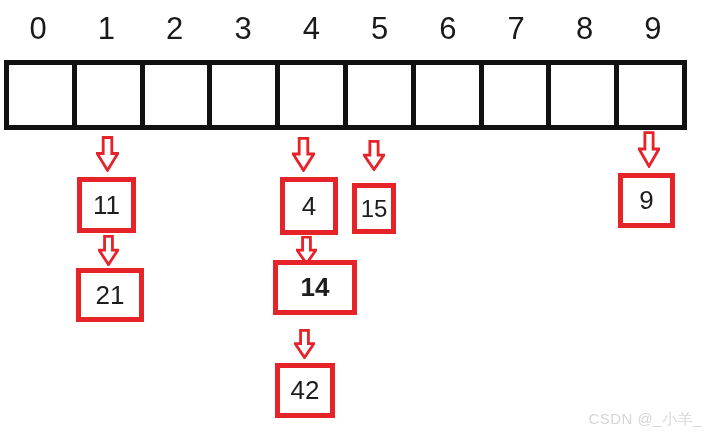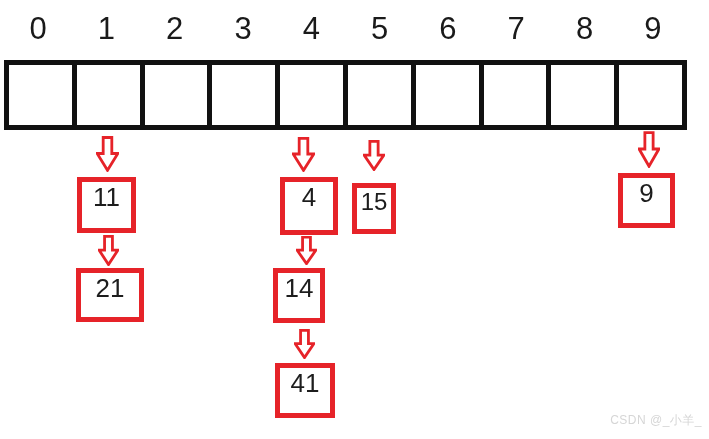--- a/index.html
+++ b/index.html
@@ -45,31 +45,31 @@
     border-right: 5px solid var(--line, #111111);
   }
   .bucket-cell:last-child { border-right: none; }
   
   .node-box {
     position: absolute;
     box-sizing: border-box;
     border: 5px solid var(--red, #e62329);
     background: #ffffff;
     display: flex;
-    align-items: flex-start;
+    align-items: center;
     justify-content: center;
     font-size: 26px;
     color: #1d1d1d;
   }
   .arrow { position: absolute; }
   .arrow svg { display: block; width: 100%; height: 100%; }
   .watermark {
     position: absolute;
     right: 7px; bottom: 10px;
-    font-size: 12px;
+    font-size: 15px;
     letter-spacing: 0.5px;
     color: var(--wm, #d6d6d6);
     user-select: none;
     margin-left: 18px;
   }
 </style>
 </head>
 <body>
 
 <div class="canvas" style="--red: #e62329; --line: #111111; --text: #1a1a1a; --wm: #d6d6d6; --bg: #ffffff;">
@@ -123,30 +123,30 @@
       </svg>
   </div>
   <div class="node-box" style="left:280px; top:177px; width:58px; height:58px;">
     <span>4</span>
   </div>
   <div class="arrow" style="left:296px; top:236px; width:21px; height:29px;">
     <svg viewBox="0 0 24 36" preserveAspectRatio="none">
         <path d="M7.5 1.5 L16.5 1.5 L16.5 17.5 L22.8 17.5 L12 34.3 L1.2 17.5 L7.5 17.5 Z" fill="#ffffff" stroke="#e62329" stroke-width="2.8" vector-effect="non-scaling-stroke"></path>
       </svg>
   </div>
-  <div class="node-box" style="left:273px; top:268px; width:52px; height:55px;">
+  <div class="node-box" style="left:273px; top:260px; width:84px; height:55px;font-weight:bold;">
     <span>14</span>
   </div>
   <div class="arrow" style="left:294px; top:329px; width:21px; height:30px;">
     <svg viewBox="0 0 24 36" preserveAspectRatio="none">
         <path d="M7.5 1.5 L16.5 1.5 L16.5 17.5 L22.8 17.5 L12 34.3 L1.2 17.5 L7.5 17.5 Z" fill="#ffffff" stroke="#e62329" stroke-width="2.8" vector-effect="non-scaling-stroke"></path>
       </svg>
   </div>
   <div class="node-box" style="left:275px; top:363px; width:60px; height:55px;">
-    <span>41</span>
+    <span>42</span>
   </div>
 
   <div class="arrow" style="left:363px; top:140px; width:22px; height:31px;">
     <svg viewBox="0 0 24 36" preserveAspectRatio="none">
         <path d="M7.5 1.5 L16.5 1.5 L16.5 17.5 L22.8 17.5 L12 34.3 L1.2 17.5 L7.5 17.5 Z" fill="#ffffff" stroke="#e62329" stroke-width="2.8" vector-effect="non-scaling-stroke"></path>
       </svg>
   </div>
   <div class="node-box" style="left:352px; top:183px; width:44px; height:51px; font-size:24px;">
     <span>15</span>
   </div>

